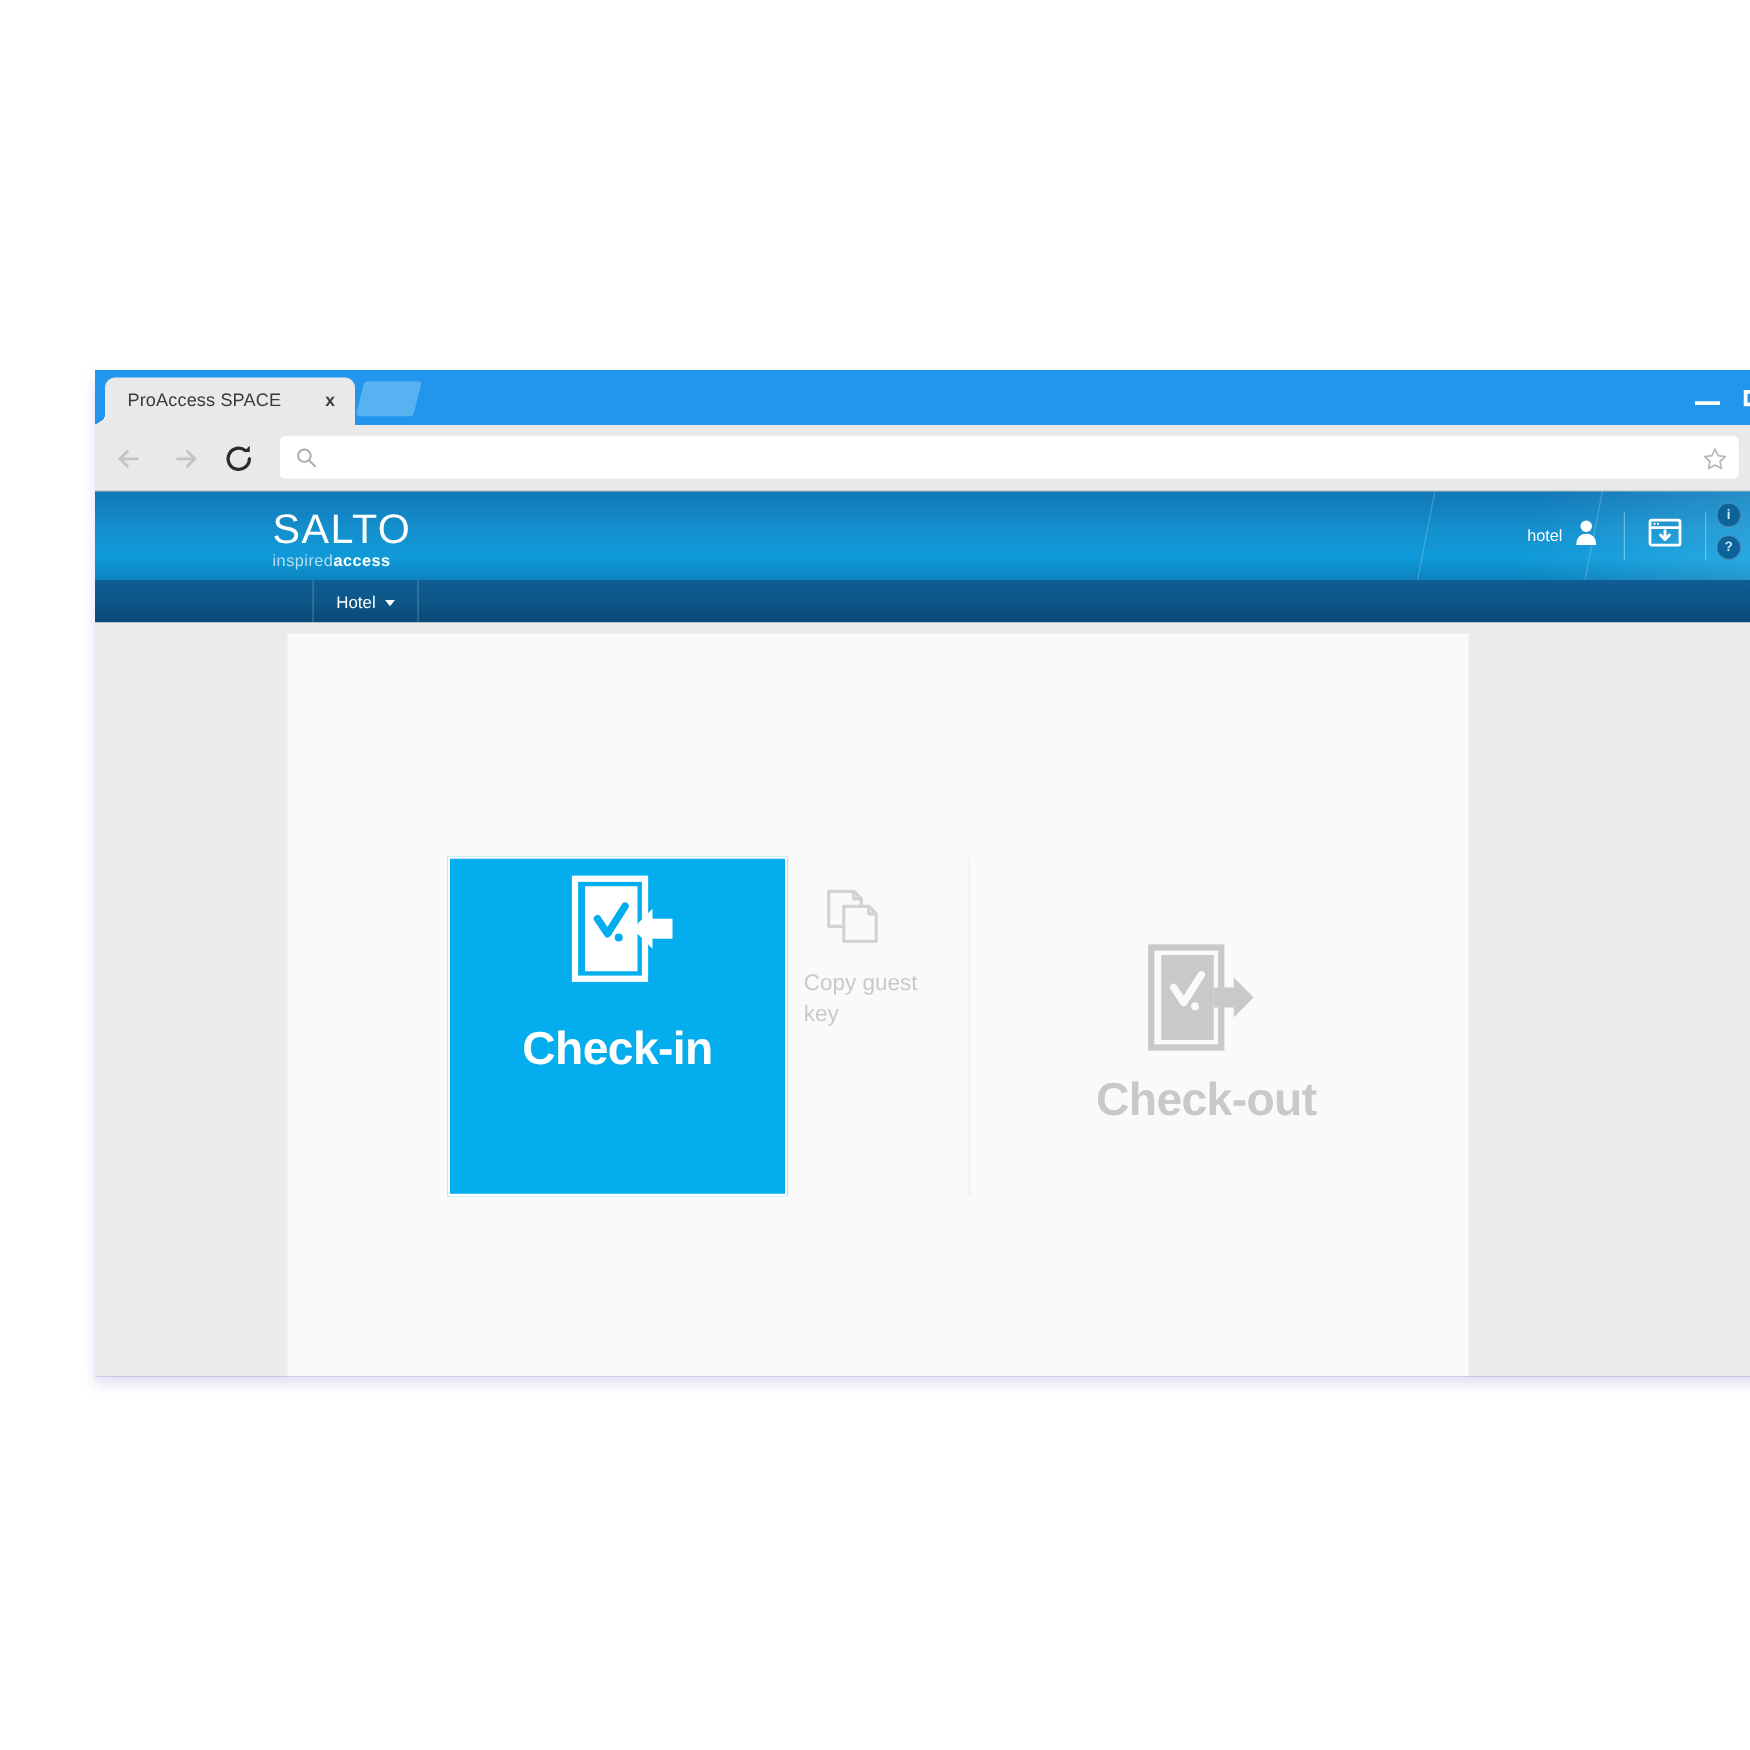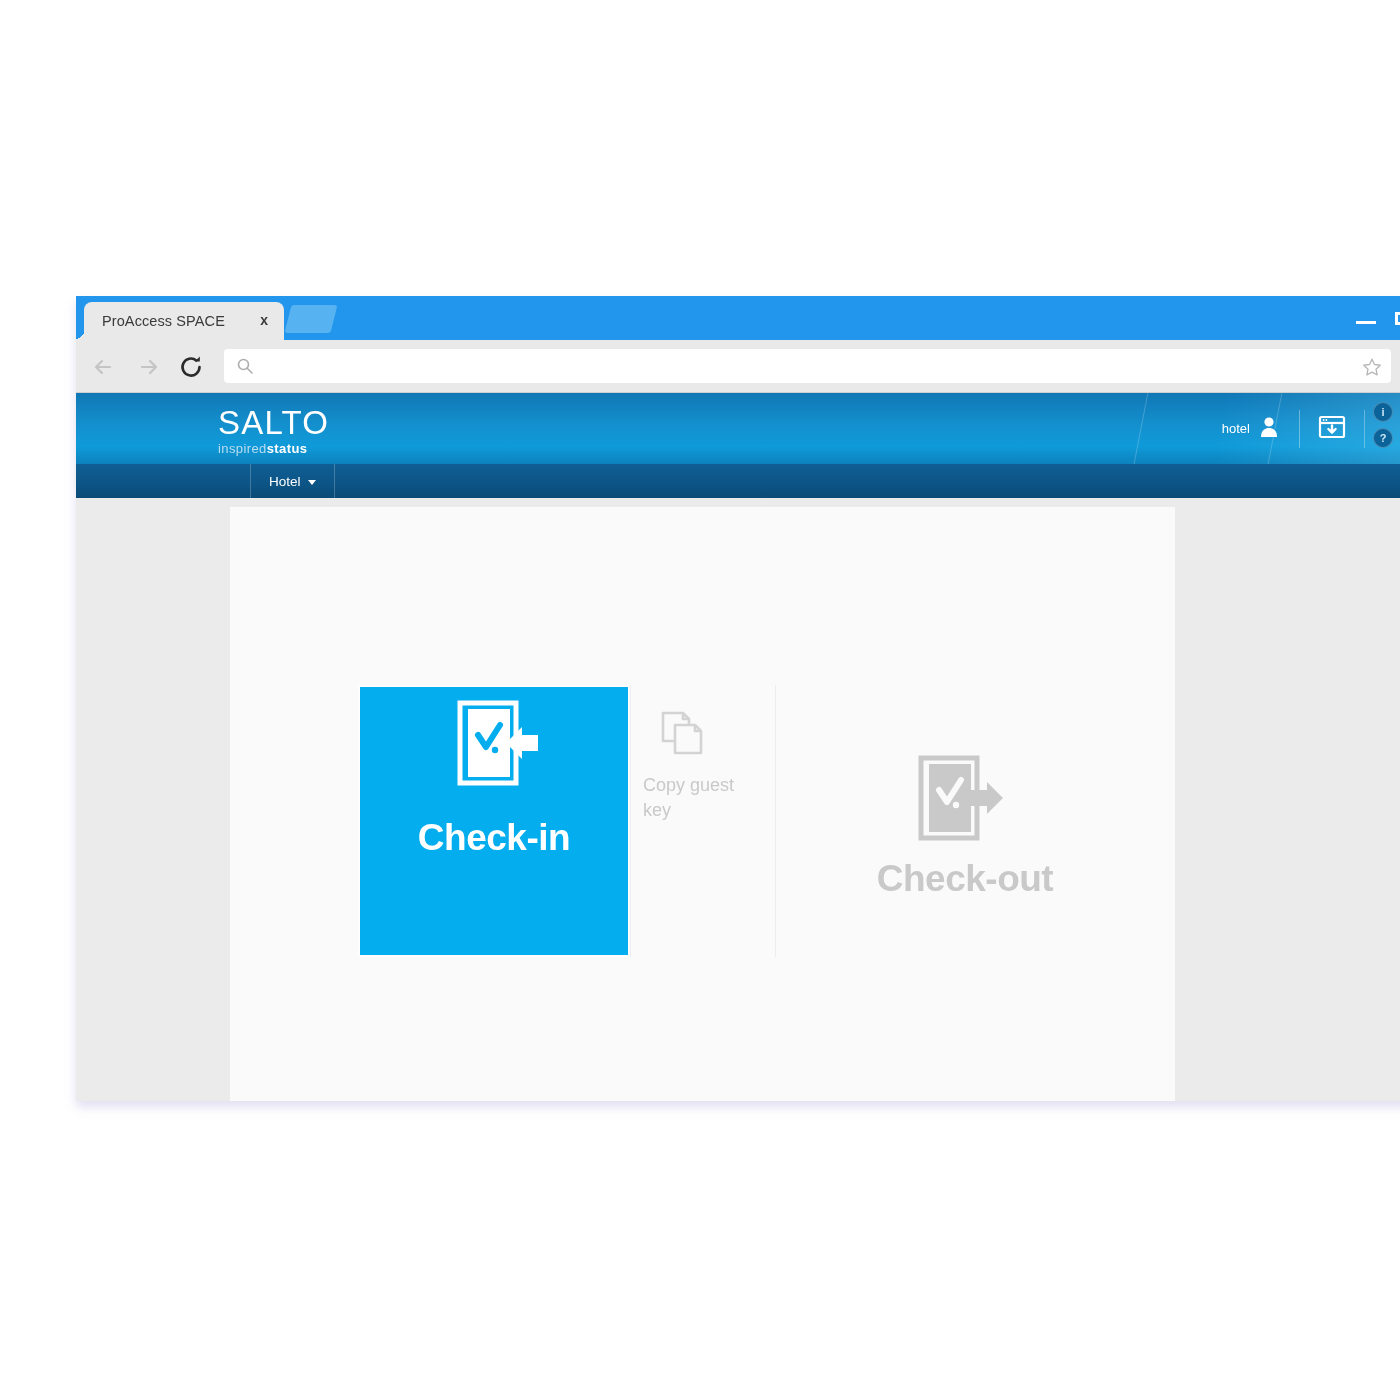--- a/index.html
+++ b/index.html
@@ -496,21 +496,21 @@
 
       <div class="app-header">
         <div class="sheen"></div>
         <div class="hdr-stripe" style="right:330px;"></div>
         <div class="hdr-stripe" style="right:196px;"></div>
         <div class="hdr-stripe" style="right:12px;"></div>
 
         <div class="logo">
           <div class="logo-main">SALTO</div>
           <div class="logo-sub">
-            <span class="b">inspired</span><span class="a">status</span>
+            <span class="b">inspired</span><span class="a">access</span>
           </div>
         </div>
 
         <div class="hdr-right">
           <div class="hdr-user">
             <span class="hdr-user-label">hotel</span>
             <span>
               <svg width="20" height="22" viewBox="0 0 20 22" aria-hidden="true">
                 <circle cx="10" cy="6" r="4.6" fill="#ffffff"></circle>
                 <path d="M2 21 C2 14.5 6 12 10 12 C14 12 18 14.5 18 21 Z" fill="#ffffff"></path>

